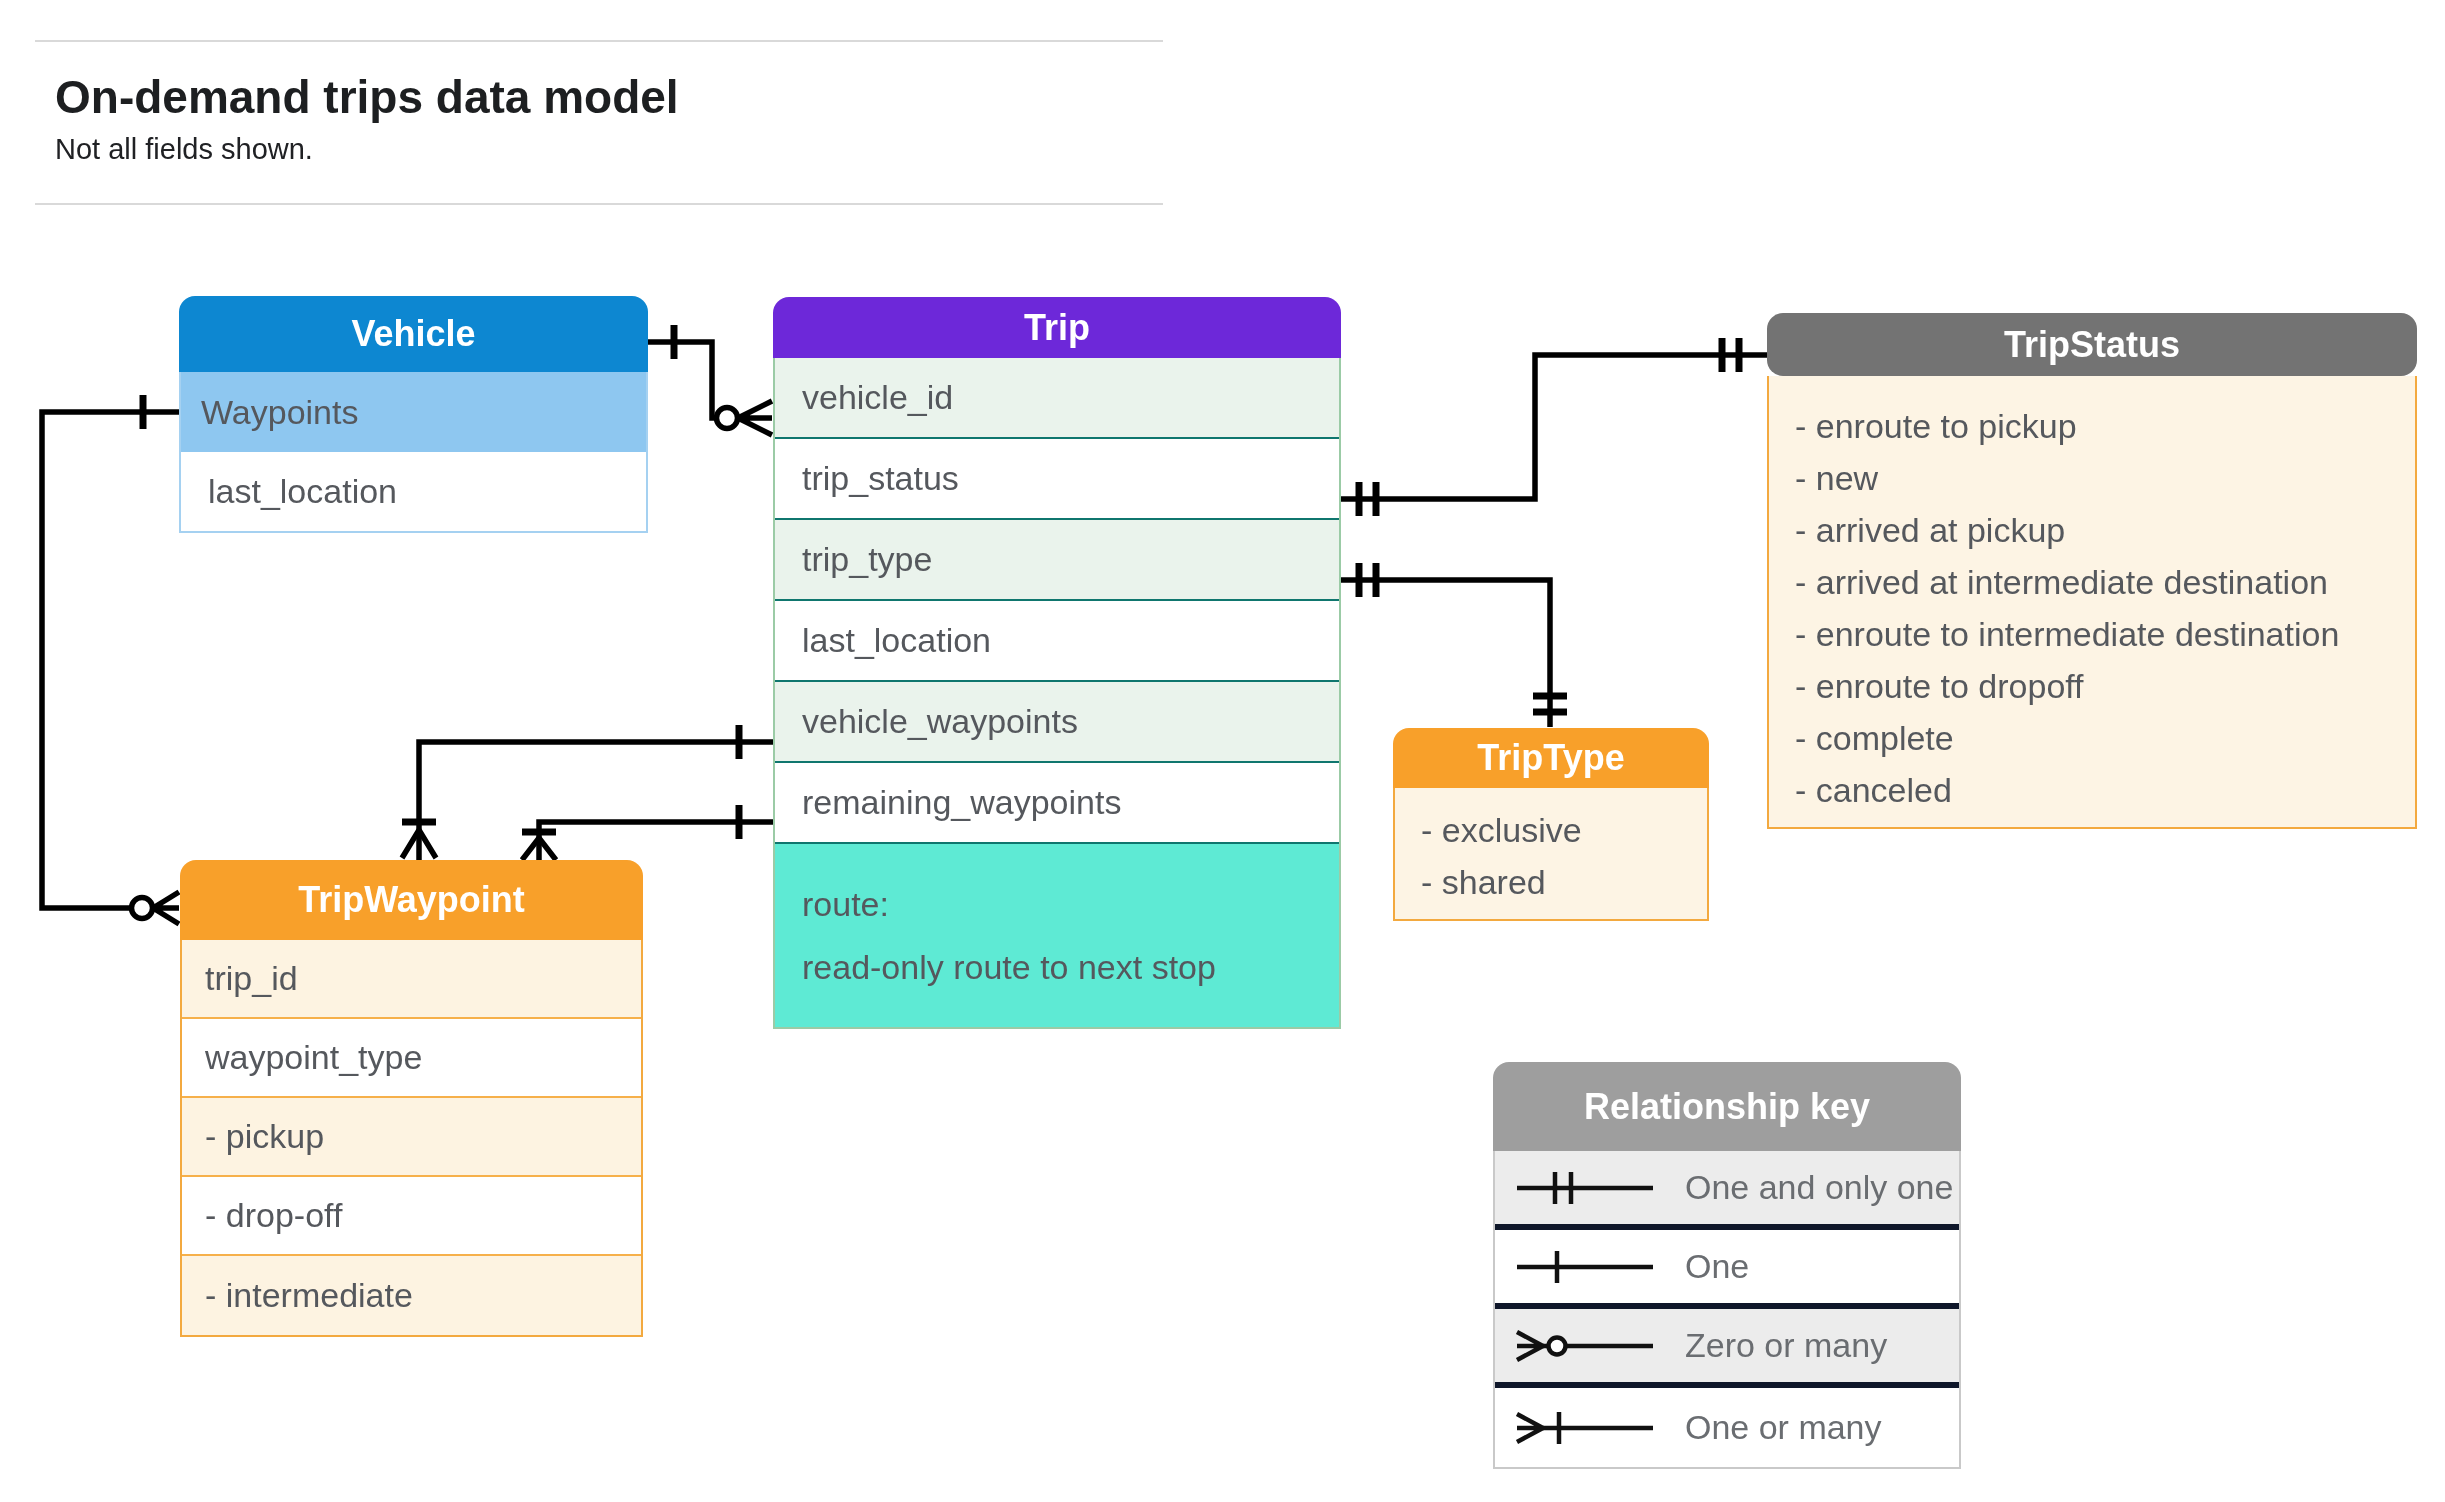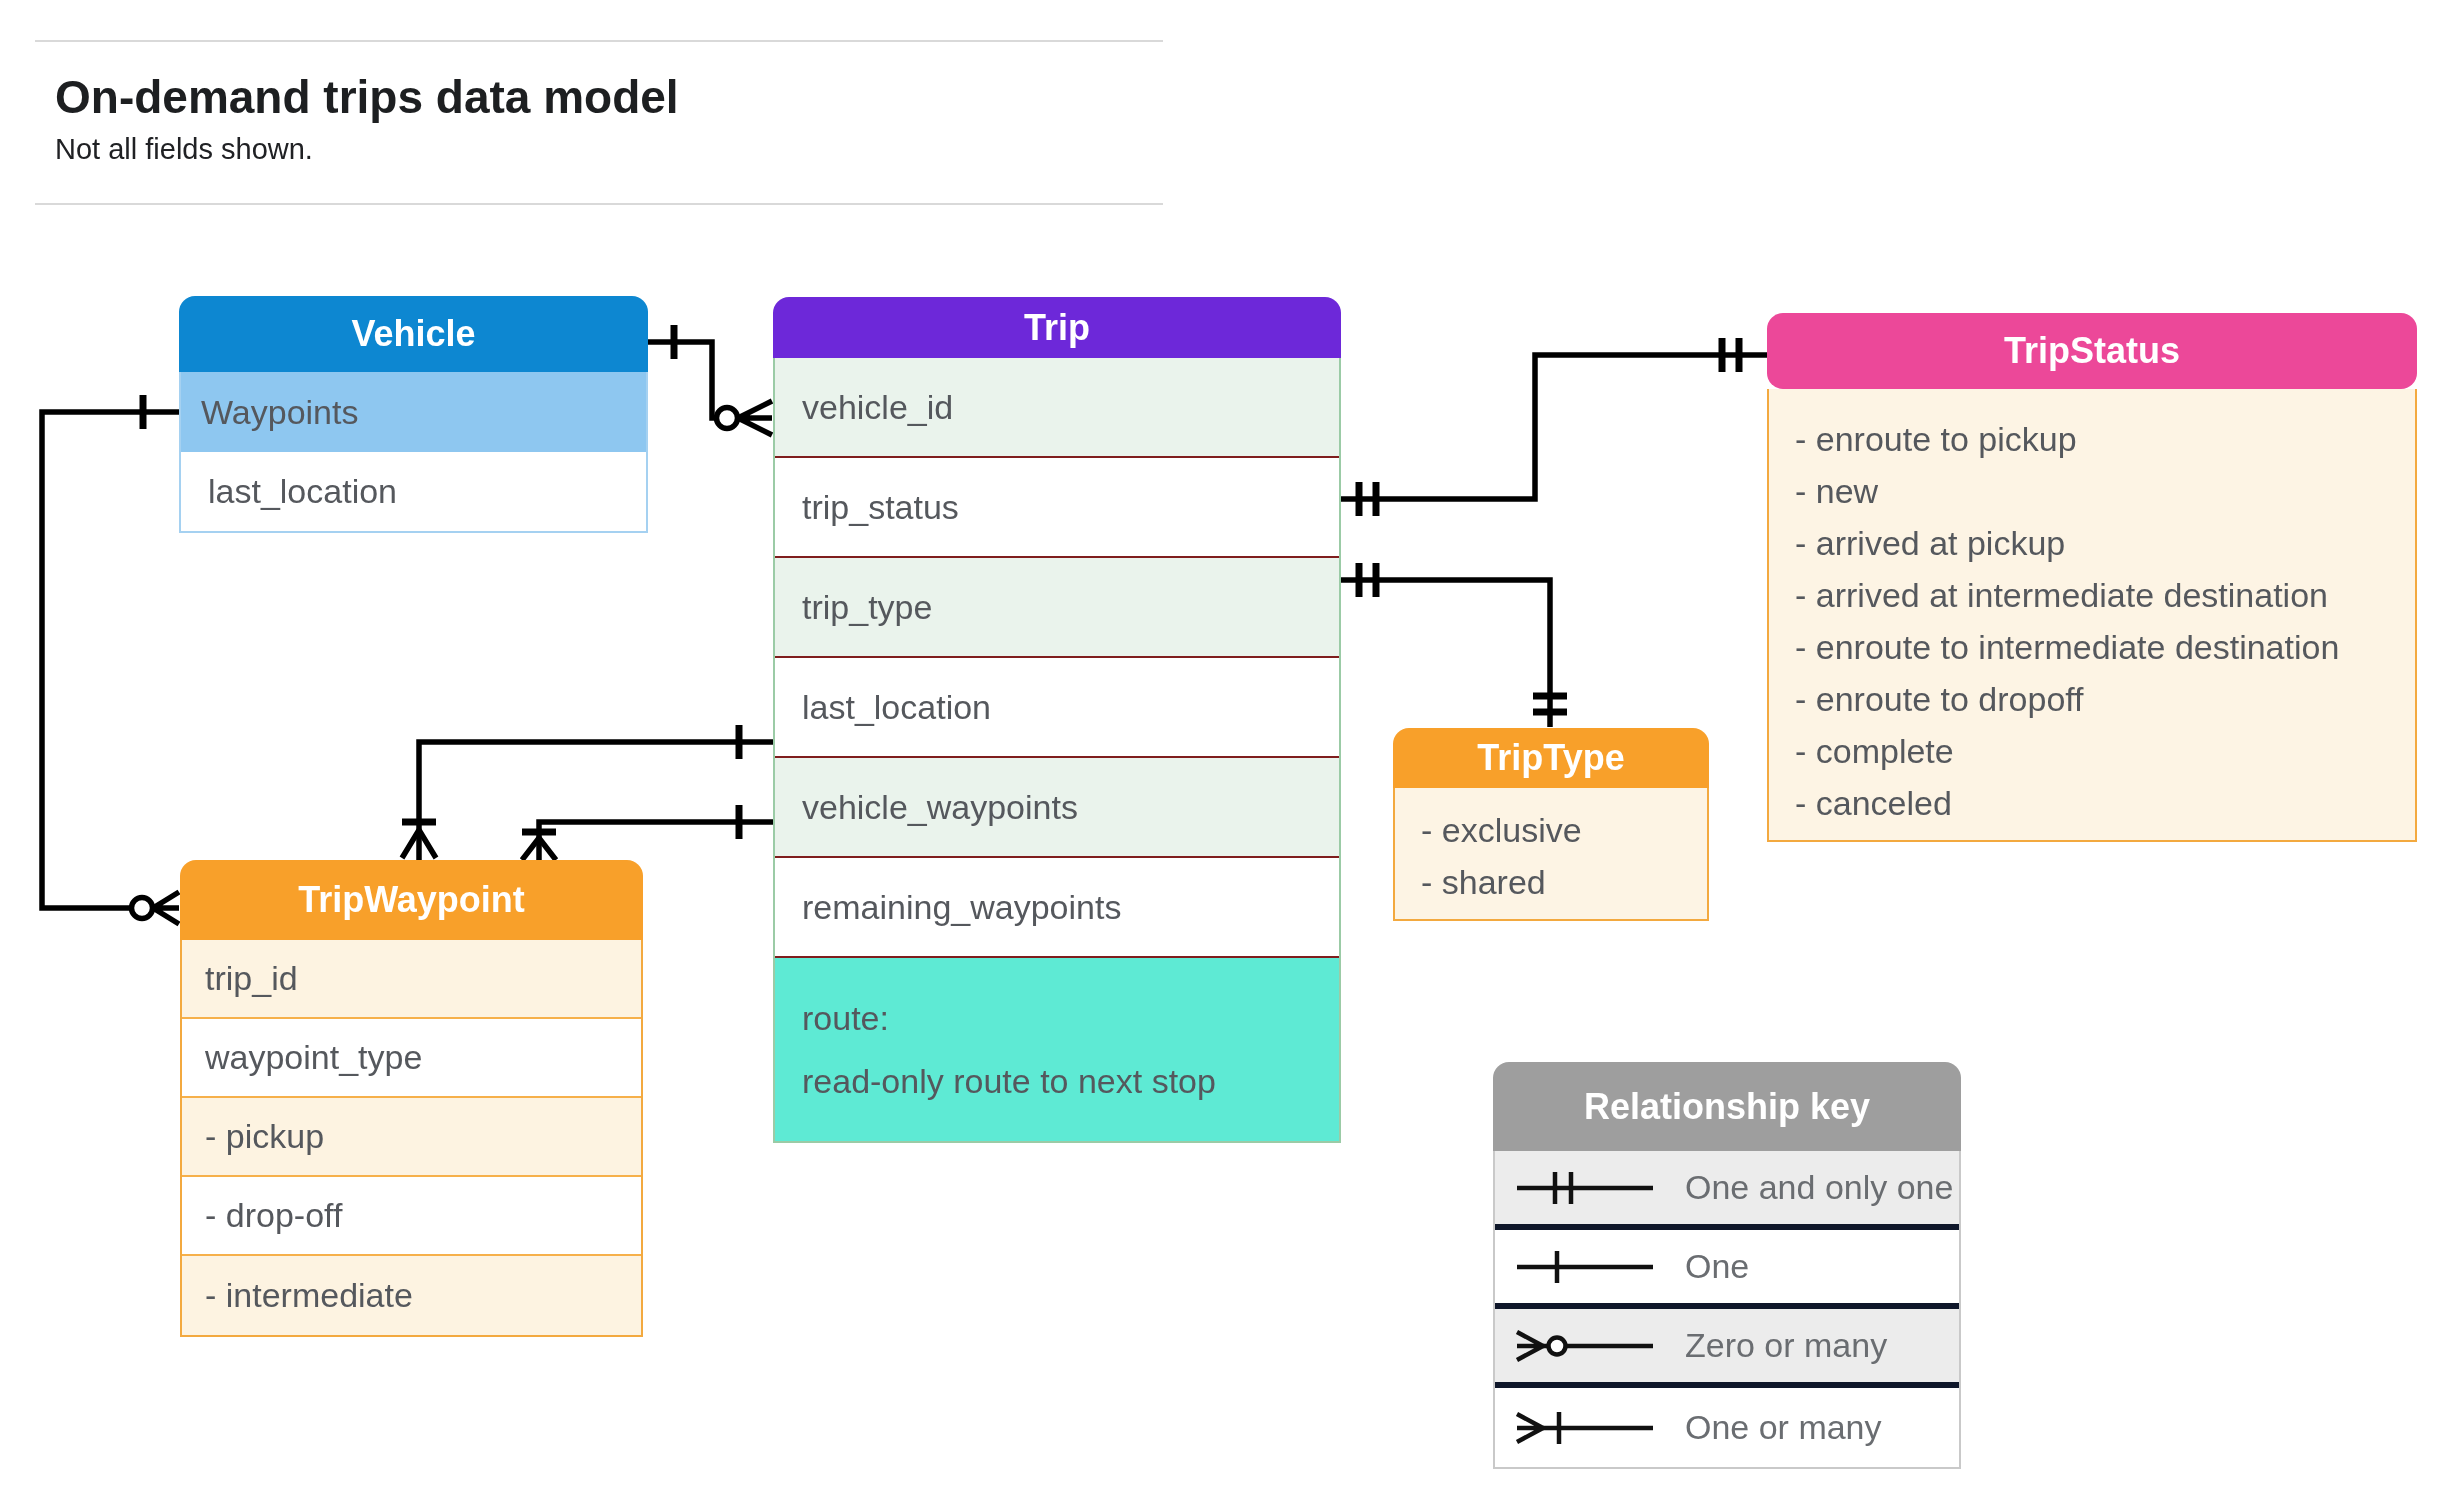--- a/index.html
+++ b/index.html
@@ -29,31 +29,31 @@
   .e-vehicle{left:179px;top:296px;width:469px;}
   .e-vehicle .hdr{height:76px;background:#0d87d1;}
   .e-vehicle .body{border-color:#a5d1f1;}
   .e-vehicle .r0{height:80px;background:#8ec7f0;padding-left:20px;}
   .e-vehicle .r1{height:79px;background:#ffffff;}
 
   
   .e-trip{left:773px;top:297px;width:568px;}
   .e-trip .hdr{height:61px;background:#6d28d9;}
   .e-trip .body{border-color:#9bcba6;}
-  .e-trip .row{height:100px;border-bottom:2px solid #7f1d1d;}
+  .e-trip .row{height:81px;border-bottom:2px solid #0f766e;}
   .e-trip .row.even{background:#eaf3ec;}
   .e-trip .row.odd{background:#ffffff;}
   .e-trip .row.route{
     height:183px;background:#5eead4;border-bottom:none;
     flex-direction:column;align-items:flex-start;justify-content:center;gap:24px;
   }
 
   
   .e-tripstatus{left:1767px;top:313px;width:650px;}
-  .e-tripstatus .hdr{height:76px;background:#ec4899;border-radius:16px;}
+  .e-tripstatus .hdr{height:63px;background:#737373;border-radius:16px;}
   .e-tripstatus .body{border-color:#f3a93f;background:#fdf4e4;height:453px;padding-top:24px;}
   .e-tripstatus .item{line-height:52px;}
 
   
   .e-triptype{left:1393px;top:728px;width:316px;}
   .e-triptype .hdr{height:60px;background:#f8a02a;}
   .e-triptype .body{border-color:#f3a93f;background:#fdf4e4;height:133px;padding-top:16px;}
   .e-triptype .item{line-height:52px;}
 
   

